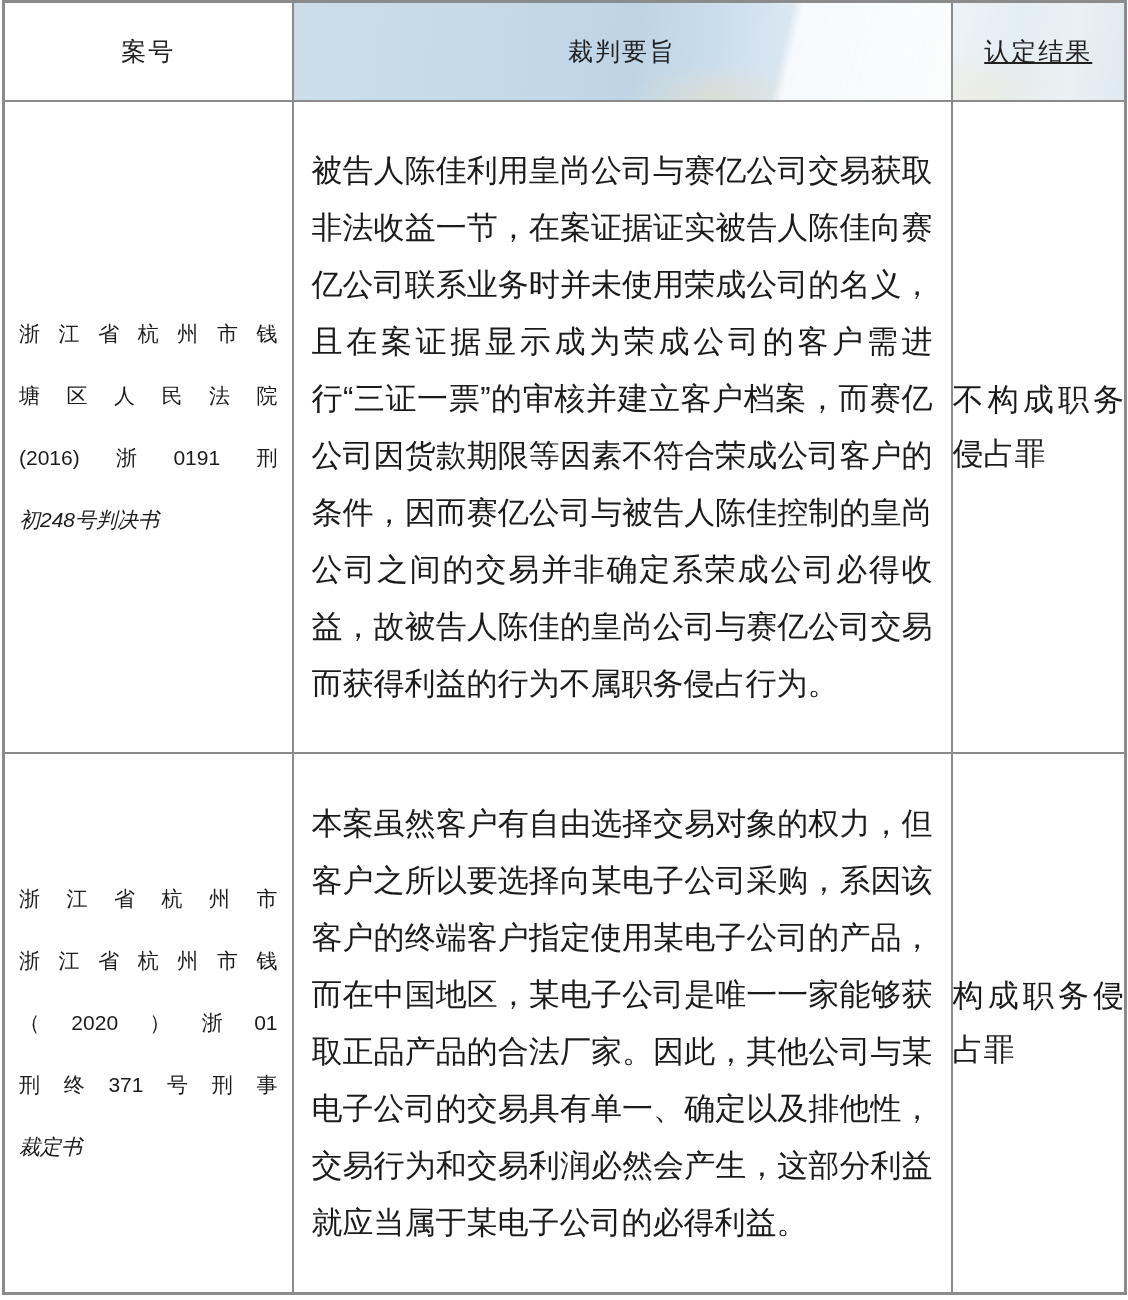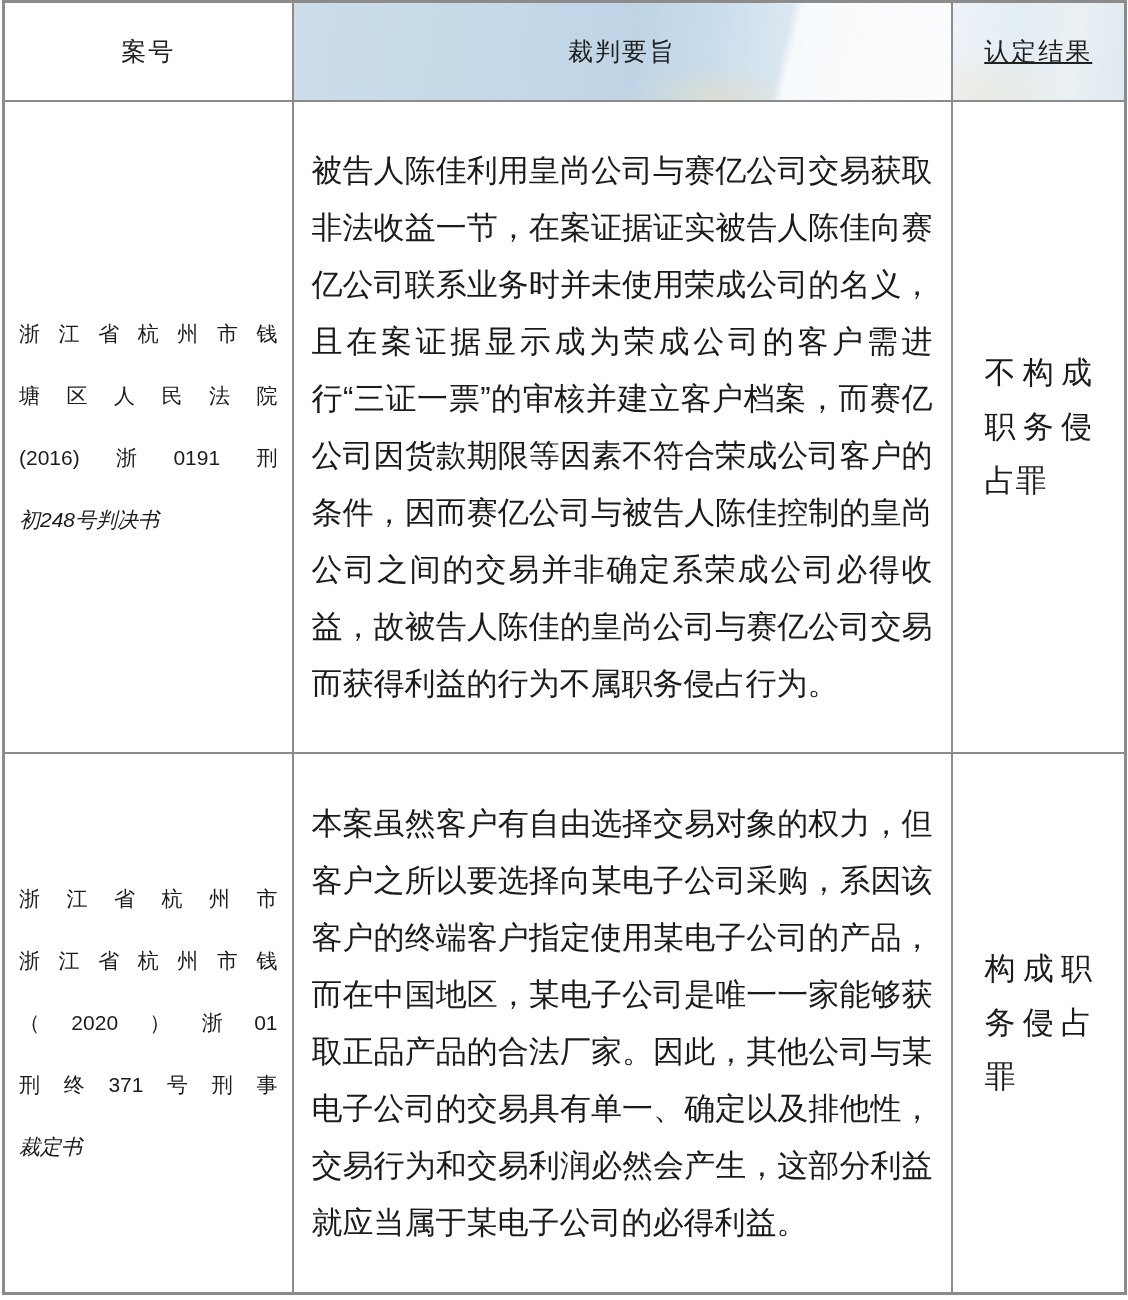--- a/index.html
+++ b/index.html
@@ -76,21 +76,21 @@
   .case-line:last-child { text-align-last: auto; font-style: italic; }
 
   td.cell-summary { padding: 12px 18px; }
   .summary-text {
     font-size: 31px;
     line-height: 57px;
     text-align: justify;
     text-justify: inter-ideograph;
   }
 
-  td.cell-result { padding: 0 32px; }
+  td.cell-result { padding: 0 0; }
   .result-text {
     font-size: 31px;
     line-height: 54px;
     text-align: justify;
     text-justify: inter-character;
   }
 </style>
 </head>
 <body>
 

